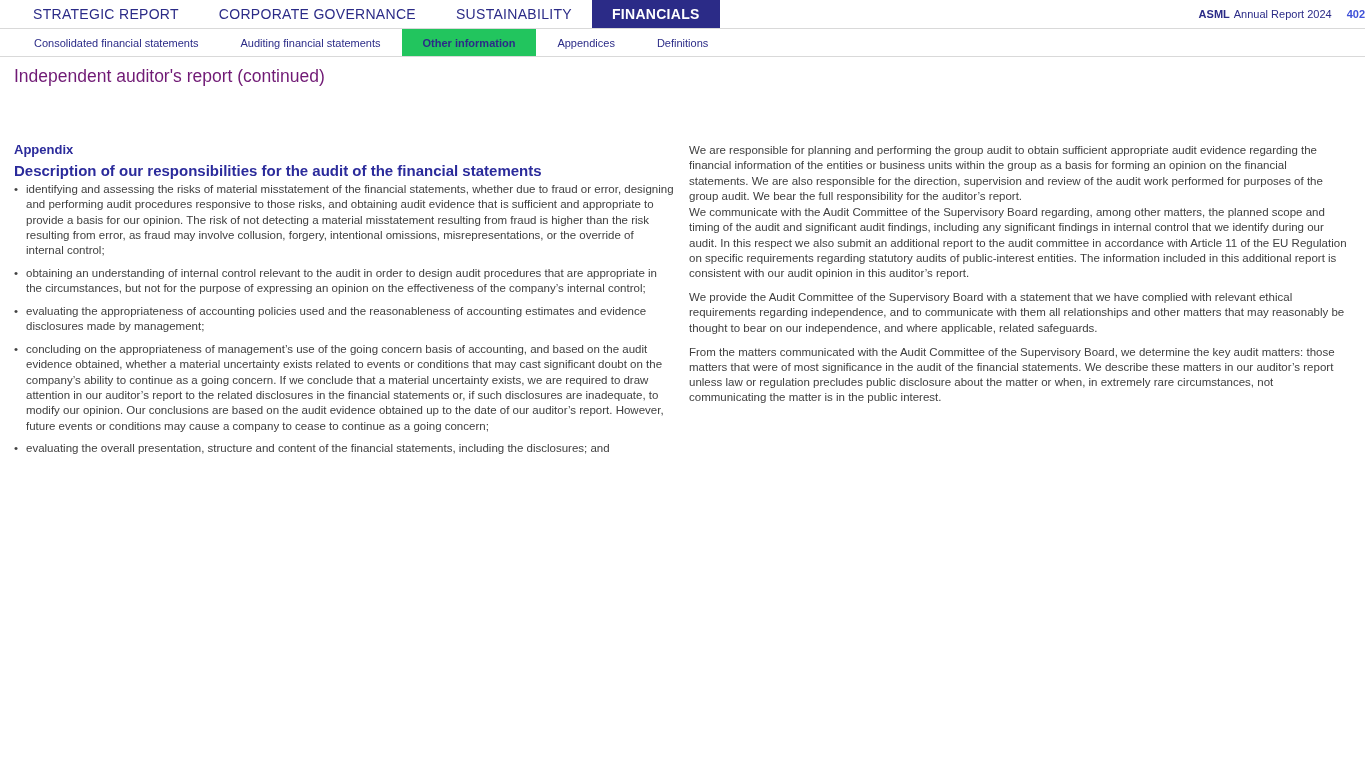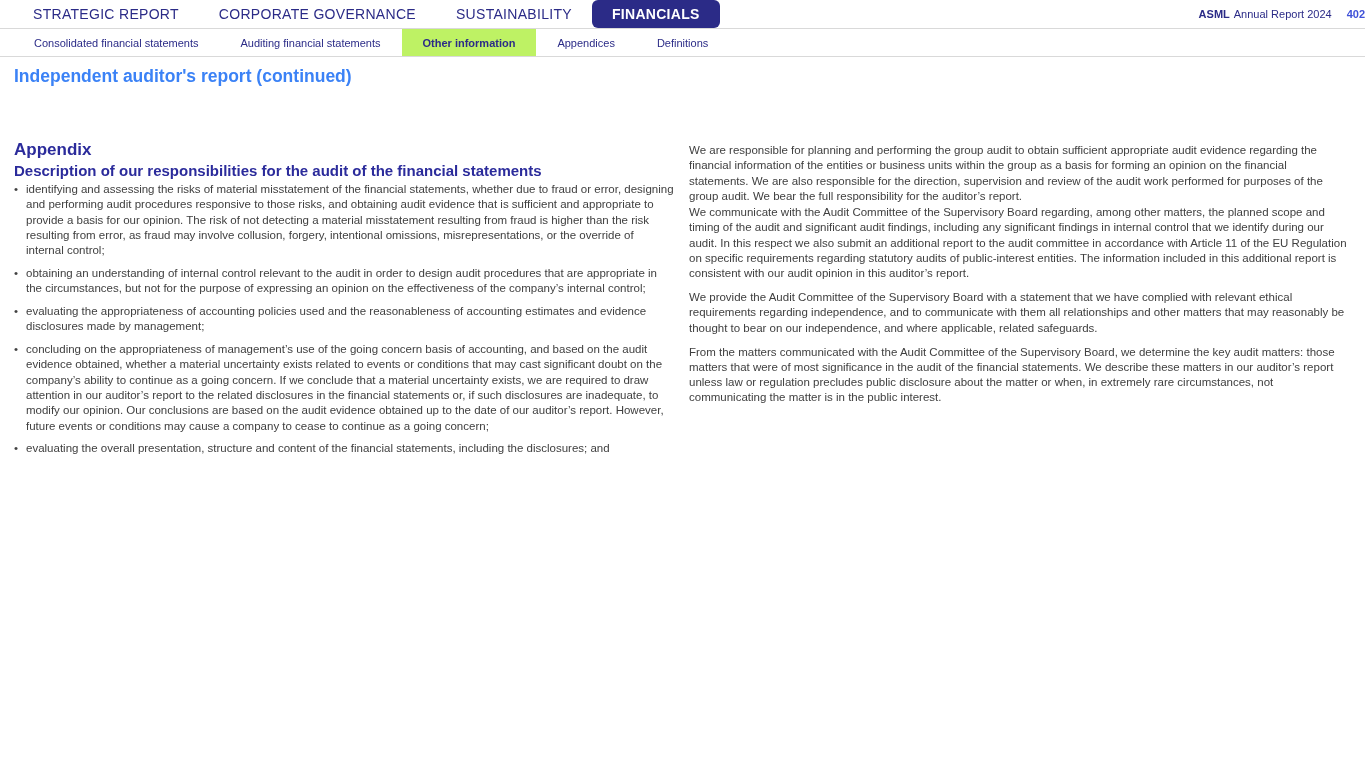--- a/index.html
+++ b/index.html
@@ -20,21 +20,21 @@
   }
   .topnav-items { display:flex; align-items:stretch; padding-left:13px; }
   .topnav-item {
     display:flex; align-items:center;
     padding:0 20px;
     font-size:14px; letter-spacing:.3px;
     color:#2b2b87; text-decoration:none; cursor:pointer;
     white-space:nowrap;
   }
   .topnav-item.active {
-    background:#2b2b87; color:#ffffff; font-weight:bold;border-radius:6px;
+    background:#2b2b87; color:#ffffff; font-weight:bold;
   }
   .topnav-right {
     display:flex; align-items:center;
     padding-right:0;
     font-size:11px; color:#2b2b87; white-space:nowrap;
   }
   .topnav-right .brand { font-weight:bold; }
   .topnav-right .report-title { margin-left:4px; }
   .topnav-right .page-number {
     margin-left:15px; color:#3f51d8; font-weight:bold;
@@ -48,41 +48,41 @@
     padding-left:13px;
     background:#ffffff;
   }
   .subnav-item {
     display:flex; align-items:center;
     padding:0 21px;
     font-size:11px; color:#2b2b87;
     text-decoration:none; cursor:pointer; white-space:nowrap;
   }
   .subnav-item.active {
-    background:#bef264; font-weight:bold;
+    background:#22c55e; font-weight:bold;
   }
 
   
   .page-title {
     margin:9px 0 0 14px;
-    font-size:17.5px; font-weight:bold;
-    color:#3b82f6;
+    font-size:17.5px; font-weight:normal;
+    color:#701a75;
     line-height:20px;
   }
 
   
   .columns {
     display:flex; gap:15px;
     padding:0 16px 0 14px;
     margin-top:57px;
   }
   .col { width:660px; font-size:11.5px; line-height:15.3px; }
 
   .appendix-heading {
-    font-size:17px; font-weight:bold; color:#2b2b9b;
+    font-size:13px; font-weight:bold; color:#2b2b9b;
     margin-bottom:7px; line-height:14px;
   }
   .sub-heading {
     font-size:15px; font-weight:bold; color:#2b2b9b;
     margin-bottom:5px; line-height:13px;
   }
   .intro { margin-bottom:10px; }
 
   ul.bullets { list-style:none; }
   ul.bullets li {

